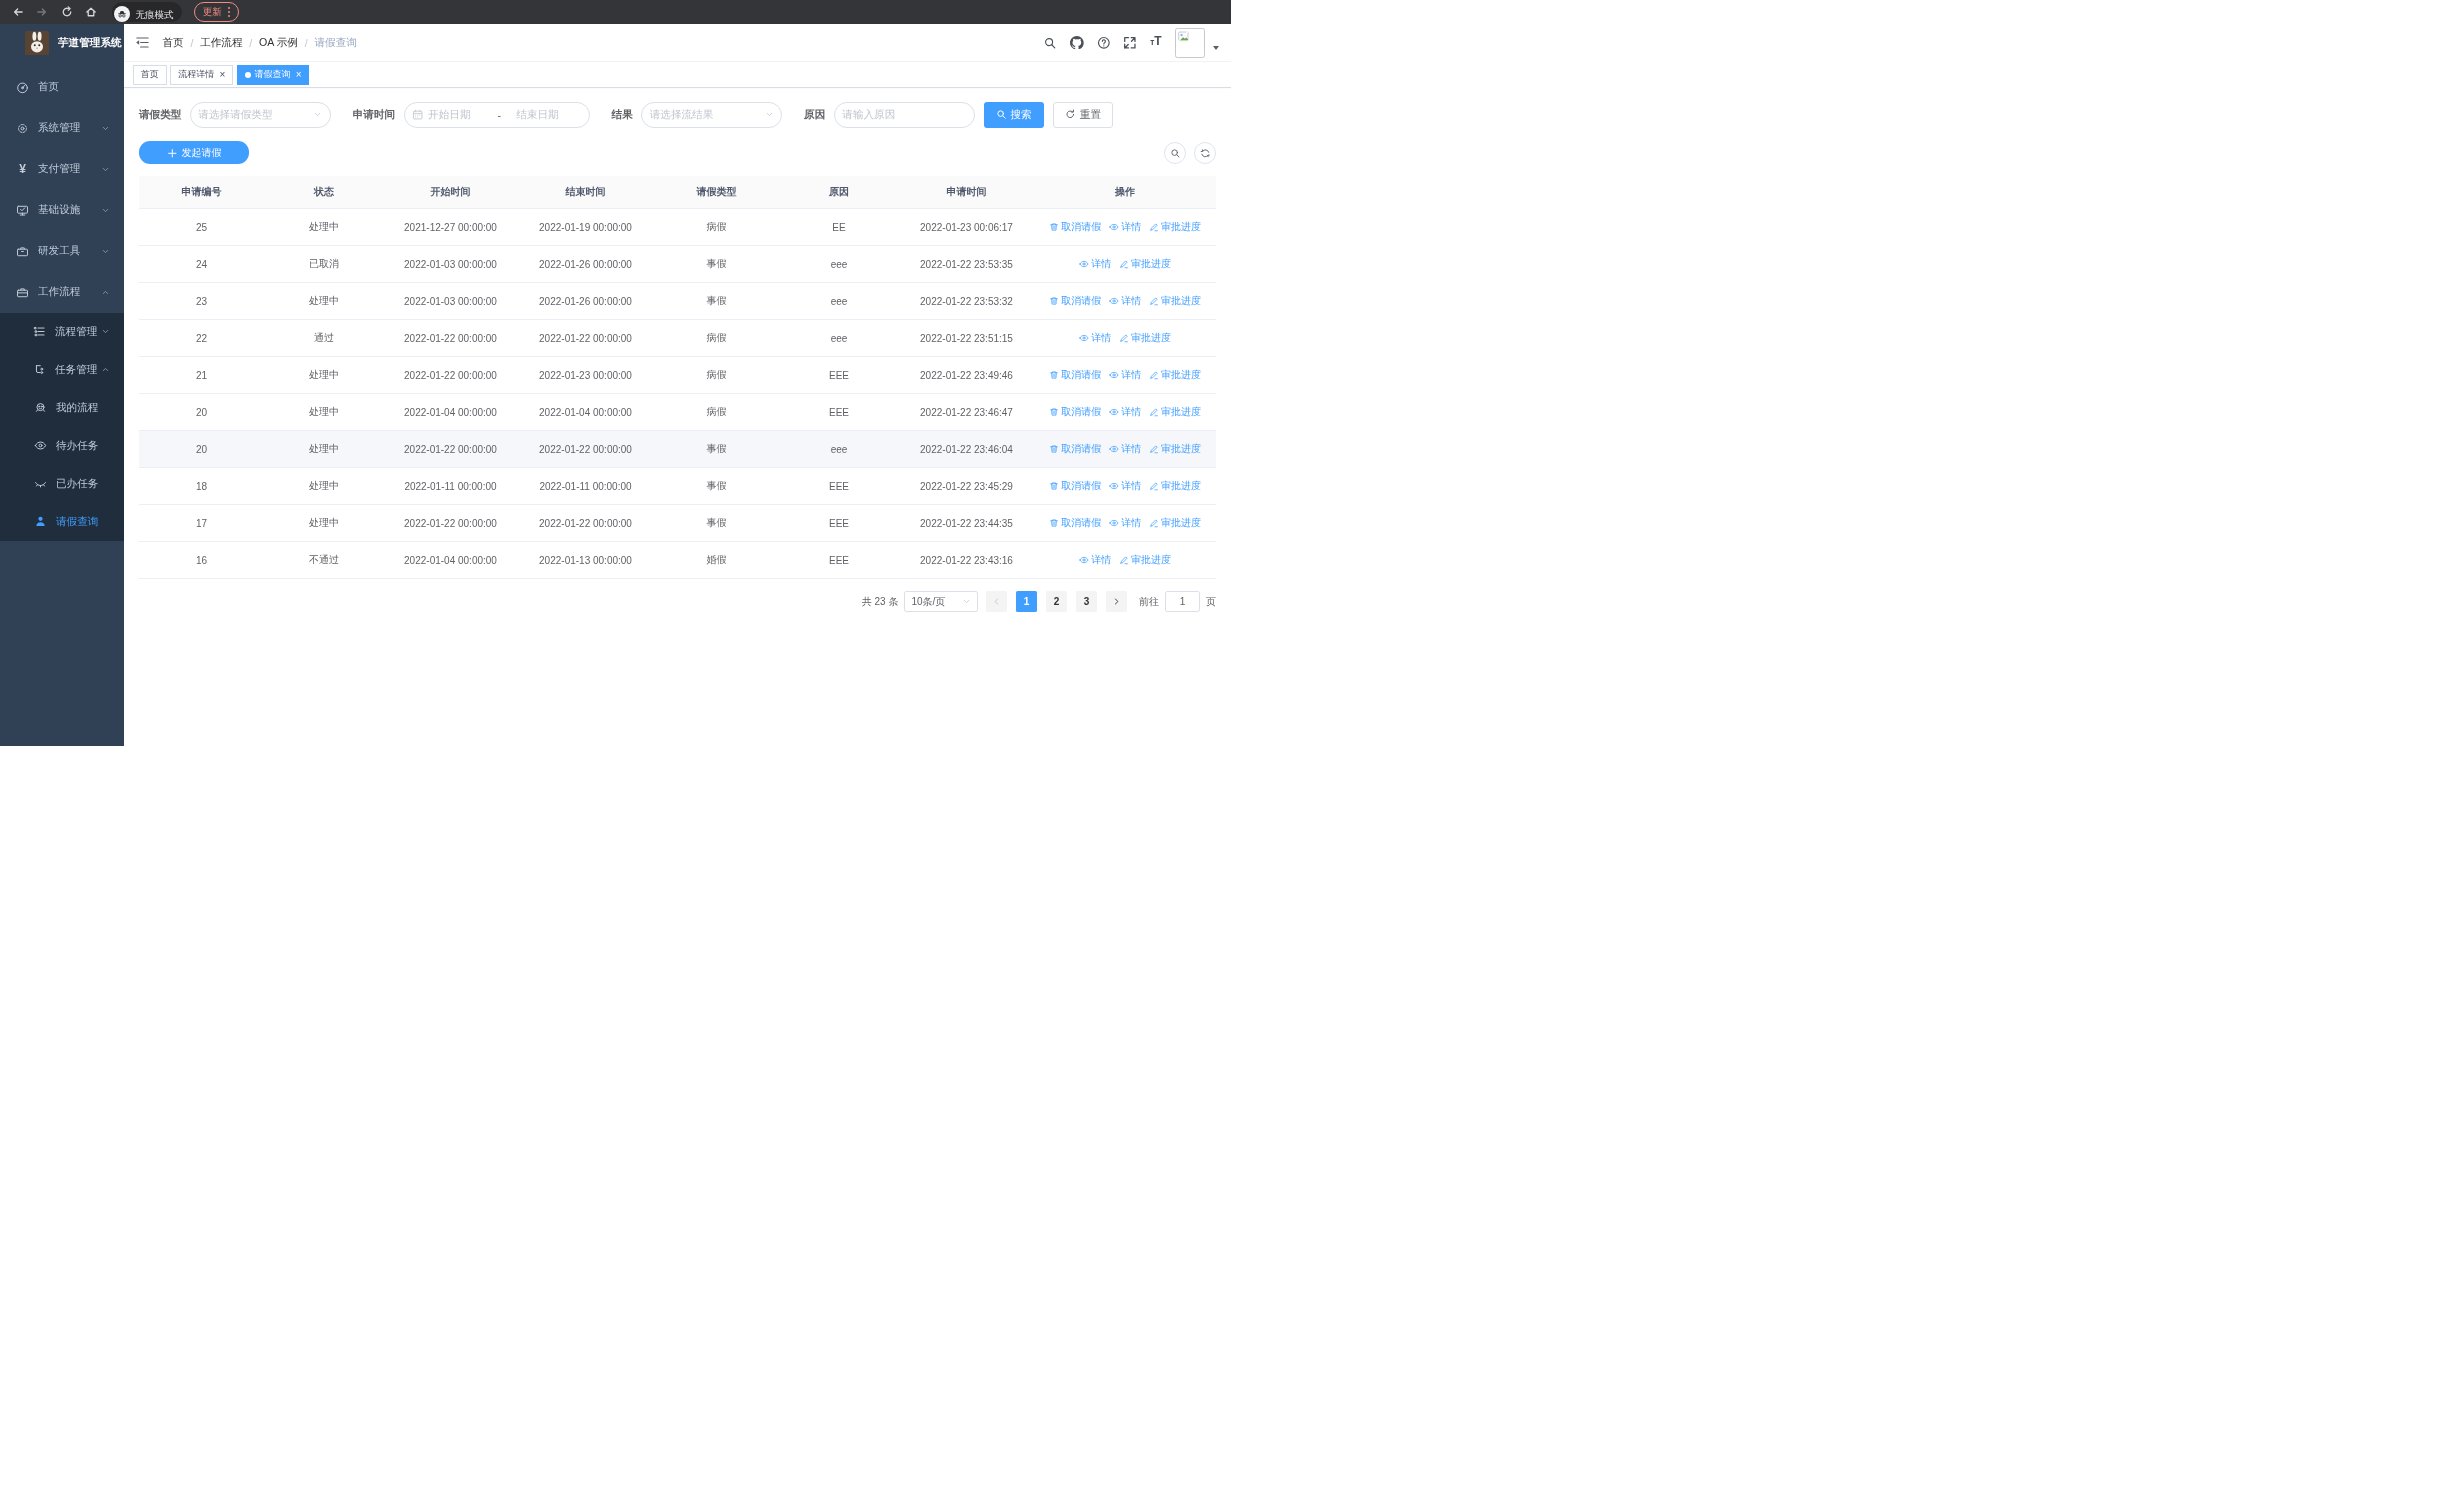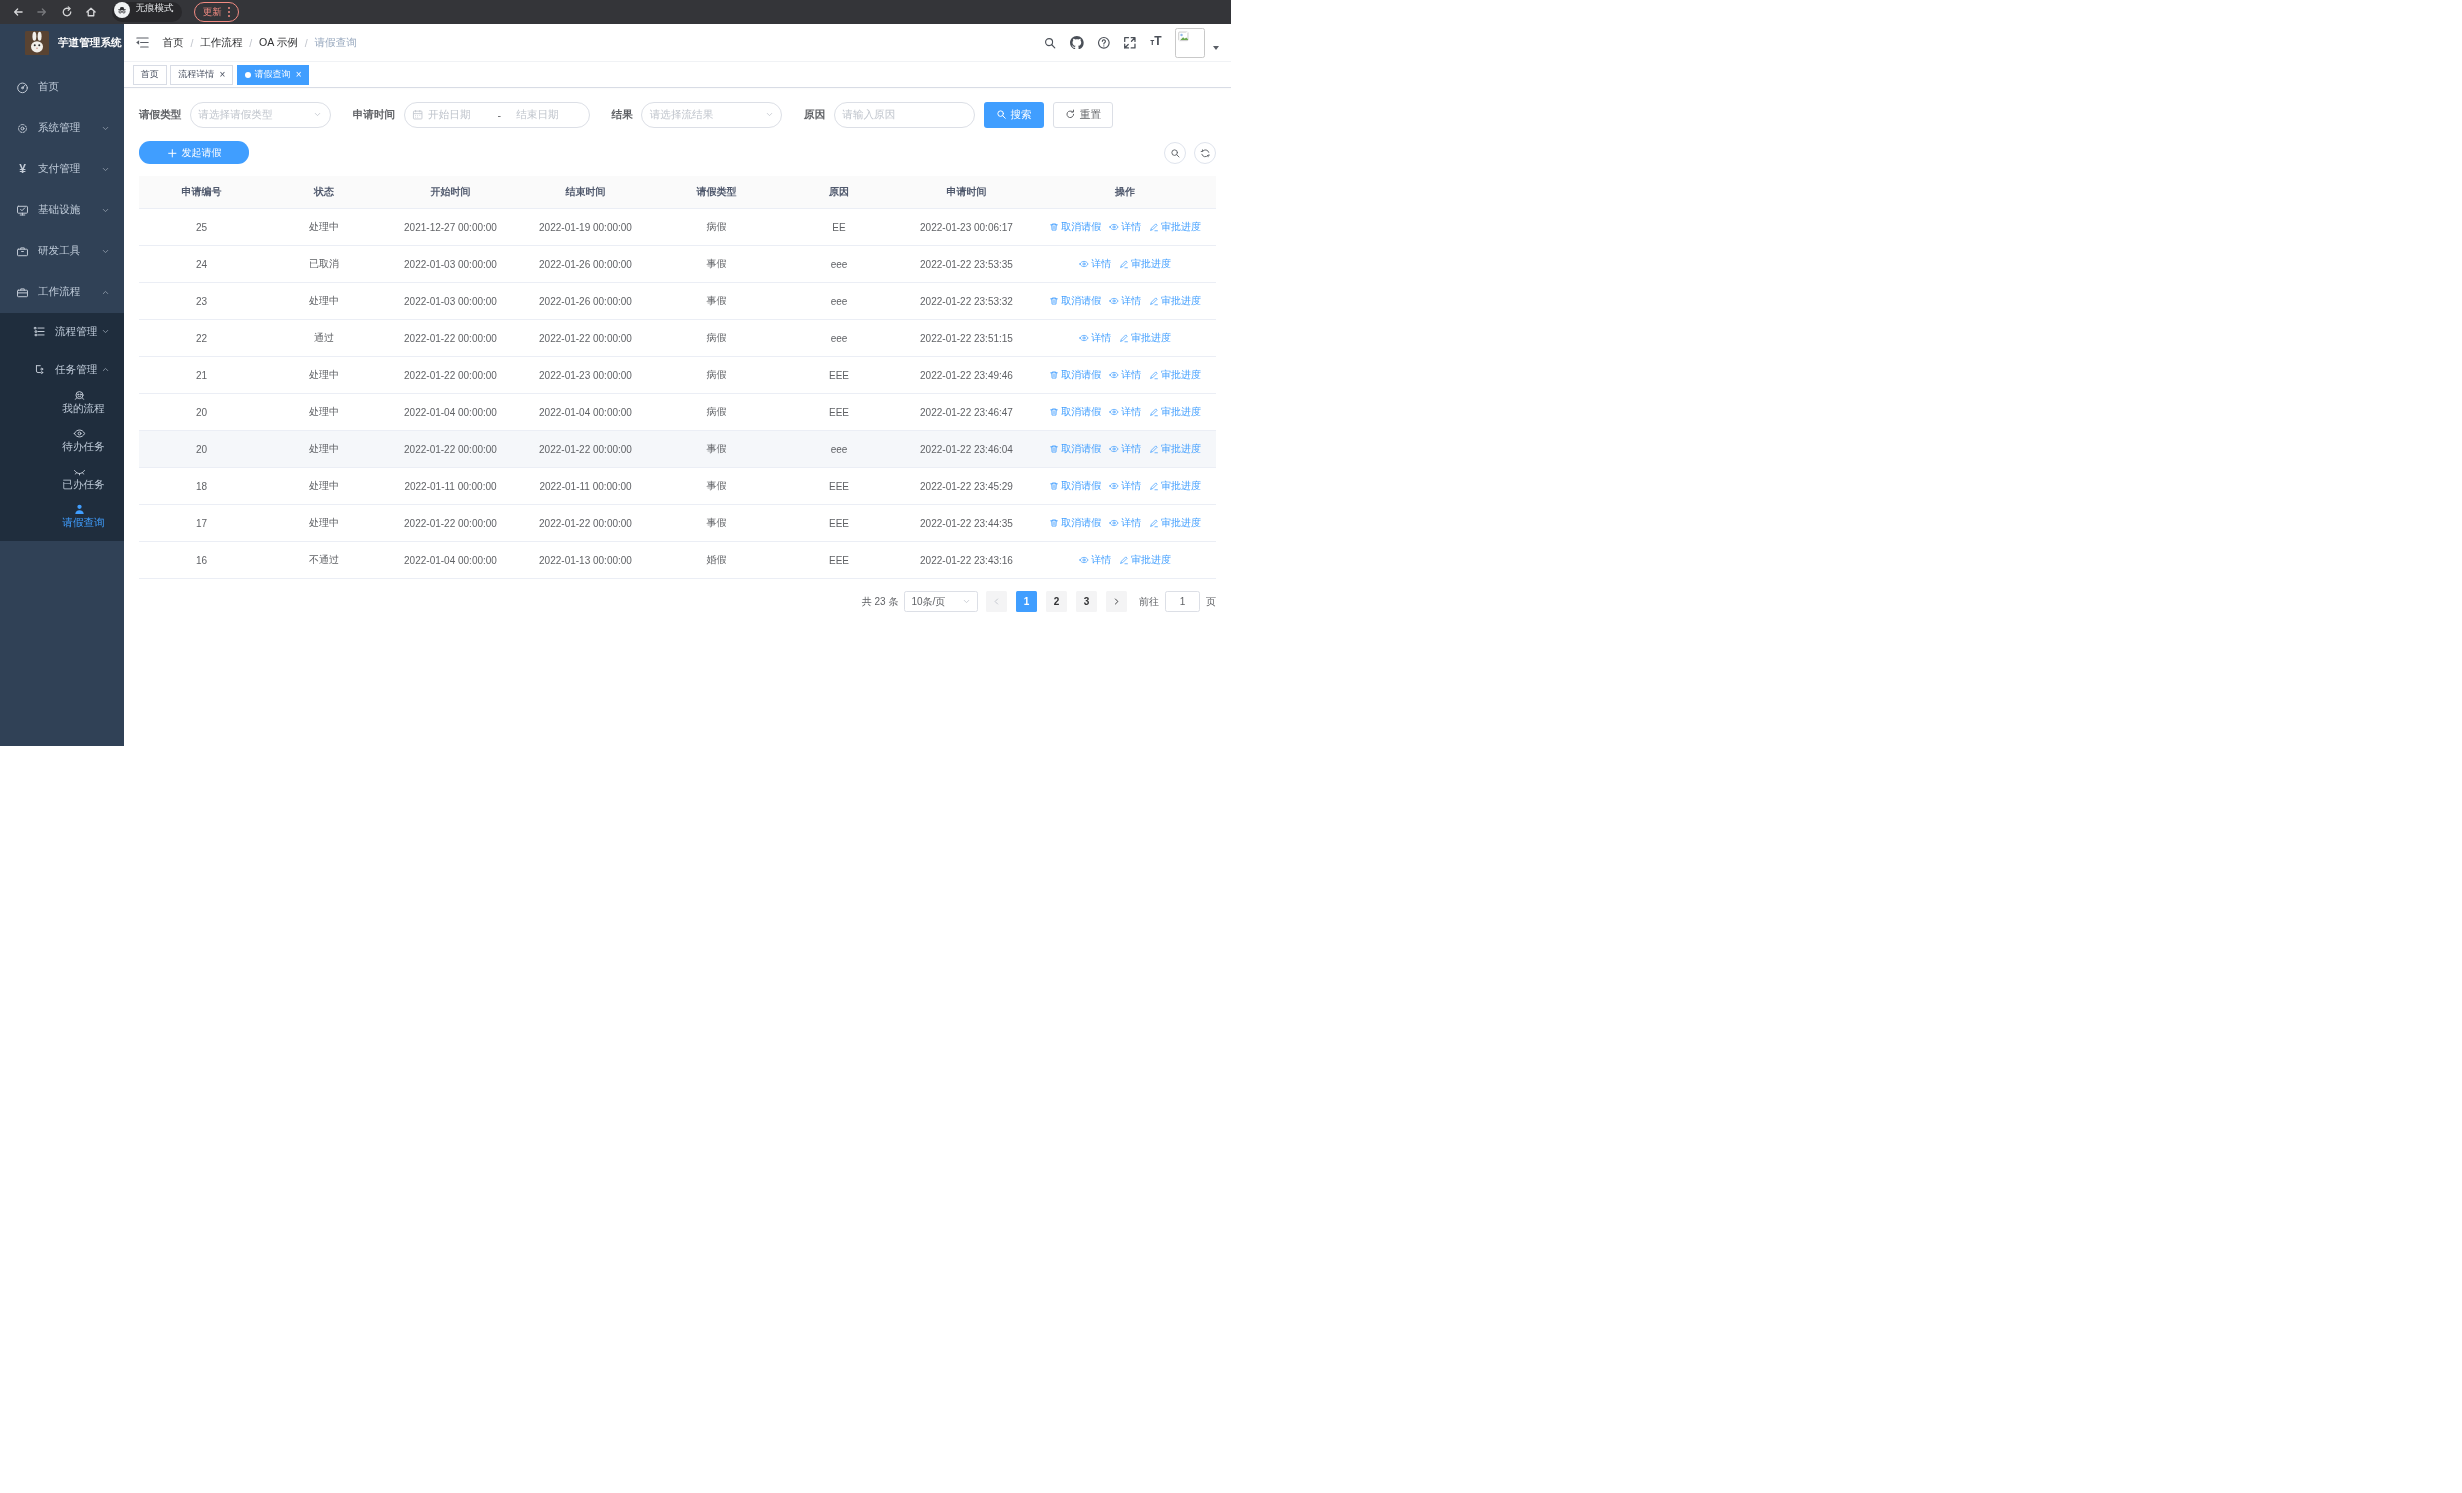--- a/index.html
+++ b/index.html
@@ -13,21 +13,21 @@
   .bnav svg { width:12px; height:12px; stroke:#d7d8da; stroke-width:1.7; fill:none; stroke-linecap:round; stroke-linejoin:round; }
   .bnav.disabled svg { stroke:#77787c; }
   .url-pill { flex:1; height:19px; margin-left:3px; background:#28282b; border-radius:10px; display:flex; align-items:center; padding:0 9px; min-width:0; }
   .warn-ic { width:10.6px; height:10.6px; flex:none; }
   .sec-label { color:#9aa0a6; font-size:9.5px; margin:0 6px 0 4.6px; }
   .url-div { width:0.8px; height:10.6px; background:#5f6368; margin-right:6.8px; }
   .url-text { color:#e8eaed; font-size:10px; white-space:nowrap; overflow:hidden; flex:1; }
   .url-text .path { color:#9aa0a6; }
   .star { width:12px; height:12px; flex:none; margin-left:6px; }
   .star svg { width:12px; height:12px; stroke:#c0c3c7; stroke-width:1.2; fill:none; }
-  .incog-chip { height:20px; border-radius:10px; background:#28282b; display:flex; align-items:flex-start; gap:5.3px; padding:0 8.4px 0 2.3px; margin-left:6px; flex:none; }
+  .incog-chip { height:20px; border-radius:10px; background:#28282b; display:flex; align-items:flex-end; gap:5.3px; padding:0 8.4px 0 2.3px; margin-left:6px; flex:none; }
   .incog-circle { width:16px; height:16px; border-radius:50%; background:#f1f3f4; display:flex; align-items:center; justify-content:center; }
   .incog-label { color:#e8eaed; font-size:9.5px; }
   .update-pill { height:20px; border:1.1px solid #f28b82; border-radius:10.6px; display:flex; align-items:center; gap:6px; padding:0 7.6px; margin-left:7.6px; color:#f28b82; font-size:9.5px; flex:none; }
   .kebab { display:flex; flex-direction:column; gap:1.5px; }
   .kebab i { width:2.3px; height:2.3px; border-radius:50%; background:#f28b82; }
 
   
   .app { display:flex; height:722px; }
   .sidebar { width:124px; background:#304156; flex:none; color:#bfcbd9; position:relative; }
   .logo-row { height:38px; display:flex; align-items:center; padding-left:25px; gap:9px; }
@@ -35,21 +35,21 @@
   .logo-title { color:#fff; font-size:10.6px; font-weight:700; white-space:nowrap; }
   .menu { padding-top:4.6px; }
   .menu-item { height:41px; display:flex; align-items:center; padding-left:16px; position:relative; font-size:10.6px; cursor:pointer; }
   .menu-item .mi { width:13px; height:13px; flex:none; }
   .menu-item .mlabel { margin-left:9px; }
   .yen-ic { font-size:12px; font-weight:700; color:#c3cbd6; width:13px; text-align:center; line-height:13px; }
   .chev { position:absolute; right:13.7px; width:9px; height:9px; }
   .chev path { stroke:#8e9aa9; stroke-width:1.5; fill:none; stroke-linecap:round; stroke-linejoin:round; }
   .submenu { background:#1f2d3d; }
   .submenu .menu-item { height:38px; padding-left:33px; }
-  .submenu .menu-item.lvl3 { padding-left:34px;flex-direction:column; }
+  .submenu .menu-item.lvl3 { padding-left:34px; }
   .menu-item.active { color:#409eff; }
   .mi path,.mi circle,.mi rect,.mi ellipse { stroke:#c3cbd6; stroke-width:1.3; fill:none; stroke-linecap:round; stroke-linejoin:round; }
   .mi.filled path,.mi.filled circle { fill:#d3dae3; stroke:none; }
   .active .mi path,.active .mi circle { stroke:#409eff; }
   .active .mi.filled path,.active .mi.filled circle { fill:#409eff; stroke:none; }
 
   .main { flex:1; display:flex; flex-direction:column; min-width:0; background:#fff; }
 
   
   .navbar { height:38px; display:flex; align-items:center; padding:0 12px 0 11.4px; border-bottom:0.8px solid #f0f2f5; }

